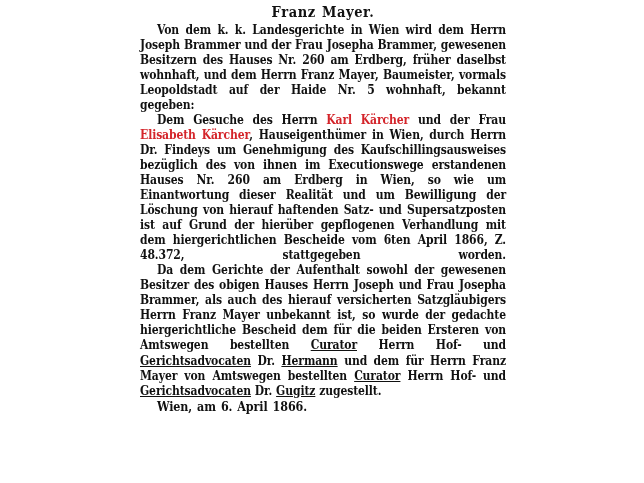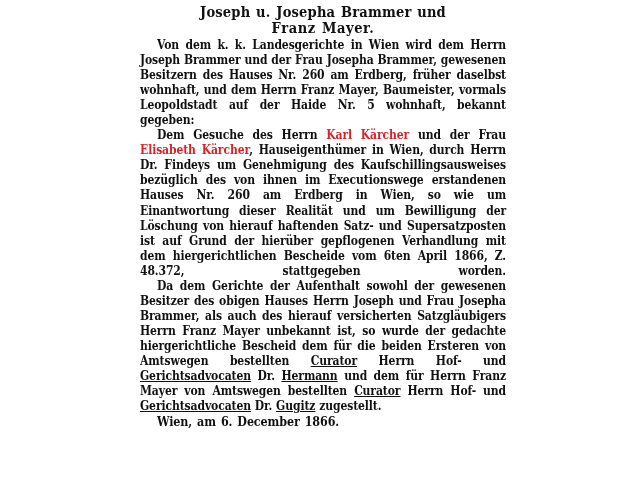--- a/index.html
+++ b/index.html
@@ -98,26 +98,25 @@
   }
 </style>
 </head>
 <body style="color: rgb(17, 17, 17);">
 
 <div id="page" style="background: rgb(255, 255, 255);">
 
   <div id="column">
 
     <h1 id="headline" class="fraktur">
-      <span class="hl-line hl-line-1">Joseph u. Josepha Brammer und</span>
       <span class="hl-line hl-line-2">Franz Mayer.</span>
     </h1>
 
     <p class="para fraktur full-justify">Von dem k. k. Landesgerichte in Wien wird dem Herrn Joseph Brammer und der Frau Josepha Brammer, gewesenen Besitzern des Hauses Nr. 260 am Erdberg, früher daselbst wohnhaft, und dem Herrn Franz Mayer, Baumeister, vormals Leopoldstadt auf der Haide Nr. 5 wohnhaft, bekannt gegeben:</p>
 
     <p class="para fraktur full-justify">Dem Gesuche des Herrn <span class="rubric" style="color: rgb(212, 36, 42);">Karl Kärcher</span> und der Frau <span class="rubric" style="color: rgb(212, 36, 42);">Elisabeth Kärcher</span>, Hauseigenthümer in Wien, durch Herrn Dr. Findeys um Genehmigung des Kaufschillingsausweises bezüglich des von ihnen im Executionswege erstandenen Hauses Nr. 260 am Erdberg in Wien, so wie um Einantwortung dieser Realität und um Bewilligung der Löschung von hierauf haftenden Satz- und Supersatzposten ist auf Grund der hierüber gepflogenen Verhandlung mit dem hiergerichtlichen Bescheide vom 6ten April 1866, Z. 48.372, stattgegeben worden.</p>
 
     <p class="para fraktur ragged-last">Da dem Gerichte der Aufenthalt sowohl der gewesenen Besitzer des obigen Hauses Herrn Joseph und Frau Josepha Brammer, als auch des hierauf versicherten Satzgläubigers Herrn Franz Mayer unbekannt ist, so wurde der gedachte hiergerichtliche Bescheid dem für die beiden Ersteren von Amtswegen bestellten <span class="antiqua">Curator</span> Herrn Hof- und <span class="antiqua">Gerichtsadvocaten</span> Dr. <span class="antiqua">Hermann</span> und dem für Herrn Franz Mayer von Amtswegen bestellten <span class="antiqua">Curator</span> Herrn Hof- und <span class="antiqua">Gerichtsadvocaten</span> Dr. <span class="antiqua">Gugitz</span> zugestellt.</p>
 
-    <p class="closing fraktur">Wien, am 6. December 1866.</p>
+    <p class="closing fraktur">Wien, am 6. April 1866.</p>
 
   </div>
 </div>
 
 </body></html>

